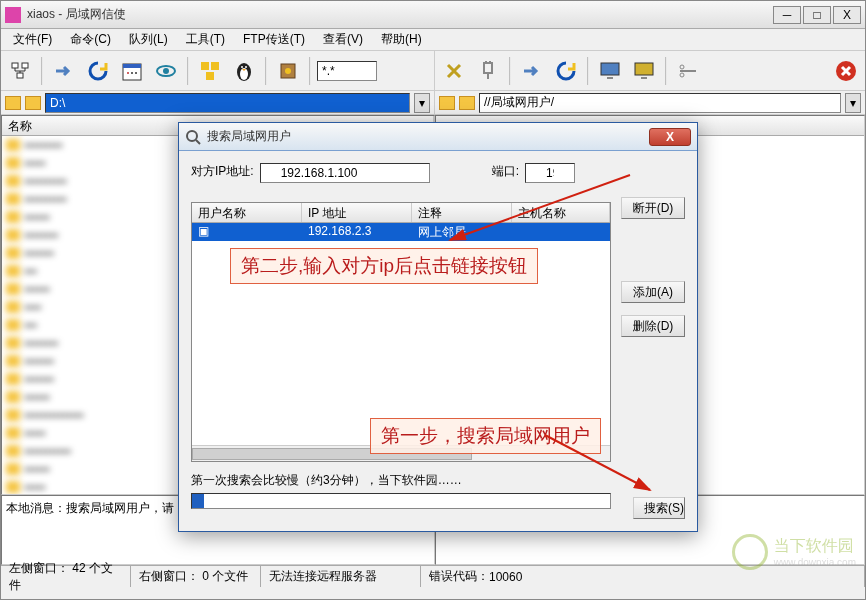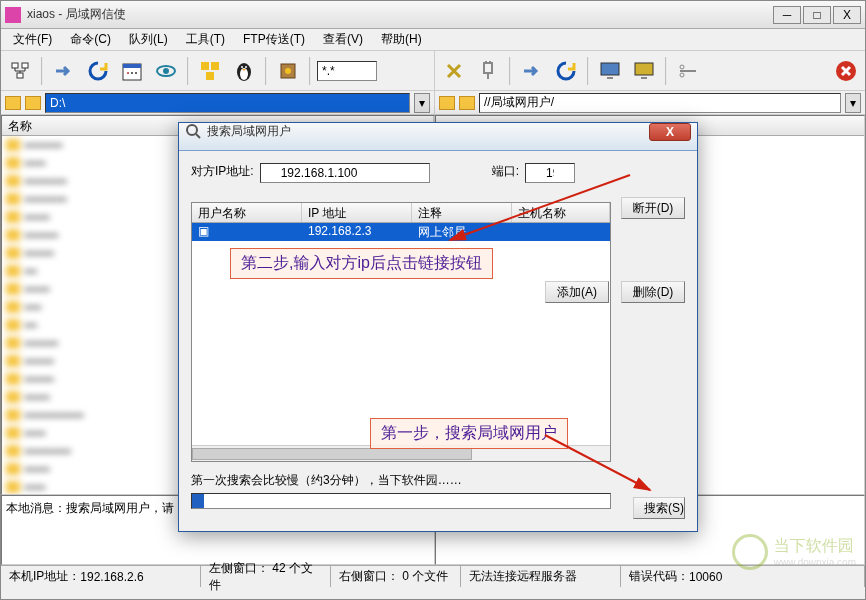--- a/index.html
+++ b/index.html
@@ -48,51 +48,51 @@
 .bottom-panes { display: flex; height: 70px; }
 .log-pane { background: #fff; border: 1px inset #ccc; padding: 4px; overflow: hidden; }
 .log-pane.left { width: 434px; }
 .log-pane.right { flex: 1; }
 
 .statusbar { height: 22px; background: #f0f0f0; border-top: 1px solid #aaa; display: flex; align-items: center; }
 .status-cell { padding: 2px 8px; border-right: 1px solid #aaa; height: 100%; display: flex; align-items: center; }
 
 
 .dialog { position: absolute; top: 122px; left: 178px; width: 520px; height: 410px; background: #f0f0f0; border: 1px solid #2a5aa0; box-shadow: 0 4px 20px rgba(0,0,0,0.4); }
-.dlg-titlebar { height: 28px; background: linear-gradient(#f8f8f8, #d8e4f0); border-bottom: 1px solid #7aa0d0; display: flex; padding: 0 6px; }
+.dlg-titlebar { height: 28px; background: linear-gradient(#f8f8f8, #d8e4f0); border-bottom: 1px solid #7aa0d0; display: flex; align-items: center; padding: 0 6px; }
 .dlg-titlebar .dlg-icon { width: 16px; height: 16px; margin-right: 6px; }
 .dlg-titlebar .dlg-title { flex: 1; color: #333; }
 .dlg-close { width: 42px; height: 18px; background: linear-gradient(#e07060, #c04030); border: 1px solid #903020; border-radius: 3px; color: #fff; display: flex; align-items: center; justify-content: center; cursor: pointer; font-weight: bold; }
 
 .dlg-body { padding: 12px; position: relative; height: 380px; }
 .form-row { display: flex; align-items: flex-start; gap: 6px; margin-bottom: 19px; }
 .form-row label { white-space: nowrap; }
 .form-input { height: 20px; border: 1px inset #888; background: #fff; padding: 0 20px; }
 .dlg-btn { height: 22px; padding: 0 10px; border: 1px outset #ccc; background: linear-gradient(#f8f8f8, #e0e0e0); cursor: pointer; white-space: nowrap; }
 
 .user-table { border: 1px solid #888; background: #fff; width: 420px; height: 260px; position: relative; }
 .ut-header { display: flex; height: 20px; background: linear-gradient(#fafafa, #e4e4e4); border-bottom: 1px solid #aaa; }
 .ut-col { padding: 2px 6px; border-right: 1px solid #ccc; }
 .ut-row-sel { display: flex; height: 18px; background: #1060d0; color: #fff; }
 .ut-cell { padding: 1px 6px; }
 .ut-scroll { position: absolute; bottom: 0; left: 0; right: 0; height: 16px; background: #f0f0f0; border-top: 1px solid #ccc; }
 .ut-thumb { position: absolute; left: 0; top: 2px; width: 280px; height: 12px; background: #d0d0d0; border: 1px solid #aaa; }
 
 .side-btns { position: absolute; right: 12px; top: 46px; display: flex; flex-direction: column; gap: 40px; }
 .side-btns .dlg-btn { width: 64px; }
-.side-btns-lower { position: absolute; right: 12px; top: 130px; display: flex; flex-direction: row; gap: 12px; }
+.side-btns-lower { position: absolute; right: 12px; top: 130px; display: flex; flex-direction: column; gap: 12px; }
 .side-btns-lower .dlg-btn { width: 64px; }
 
 .progress-label { margin-top: 10px; }
 .progress-bar { width: 420px; height: 16px; border: 1px inset #888; background: #fff; margin-top: 4px; position: relative; }
 .progress-fill { position: absolute; left: 0; top: 0; width: 12px; height: 100%; background: #2060c0; }
 .search-btn { position: absolute; right: 12px; bottom: 12px; width: 52px; }
 
 
-.annotation-box { position: absolute; border: 1px solid #e06040; background: rgba(255,240,230,0.85); padding: 4px 10px; color: #4c1d95; font-size: 16px; }
+.annotation-box { position: absolute; border: 1px solid #e06040; background: rgba(255,240,230,0.85); padding: 4px 10px; color: #b91c1c; font-size: 19px; }
 .arrow-svg { position: absolute; pointer-events: none; }
 
 
 .watermark { position: absolute; right: 10px; bottom: 30px; opacity: 0.4; display: flex; align-items: center; gap: 6px; }
 .wm-logo { width: 36px; height: 36px; border: 3px solid #8ab020; border-radius: 50%; background: transparent; position: relative; }
 .wm-text { color: #8ab020; font-size: 16px; }
 .wm-sub { color: #aaa; font-size: 10px; }
 
 svg.icon-svg { width: 24px; height: 24px; }
 </style>
@@ -353,24 +353,20 @@
   <div class="bottom-panes">
     <div class="log-pane left">
       <span>本地消息：搜索局域网用户，请</span>
     </div>
     <div class="log-pane right">
       <span>局域网信使》</span>
     </div>
   </div>
 
   <div class="statusbar">
-    <div class="status-cell" style="width:200px">
-      <span>本机IP地址：</span>
-      <span>192.168.2.6</span>
-    </div>
     <div class="status-cell" style="width:130px">左侧窗口： 42 个文件</div>
     <div class="status-cell" style="width:130px">右侧窗口： 0 个文件</div>
     <div class="status-cell" style="width:160px">无法连接远程服务器</div>
     <div class="status-cell" style="flex:1">
       <span>错误代码：</span>
       <span>10060</span>
     </div>
   </div>
 </div>
 

